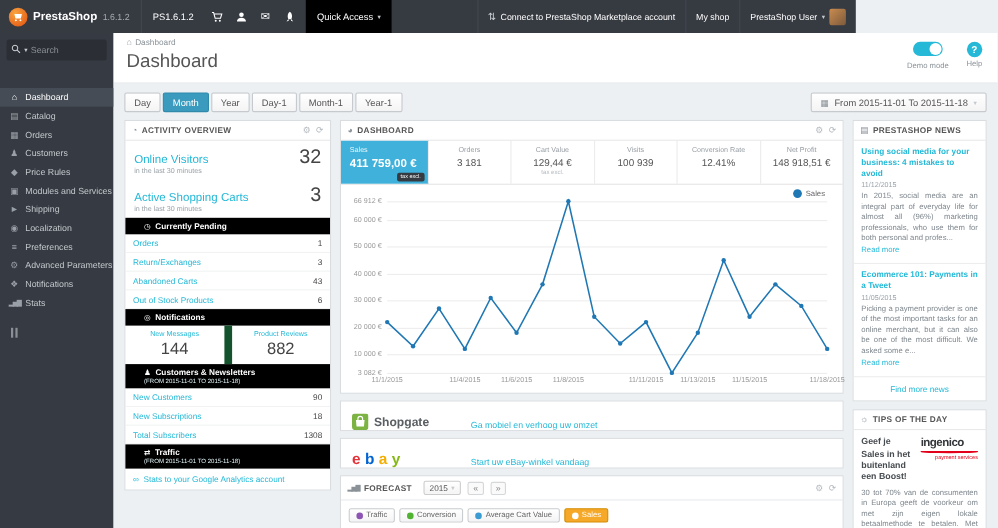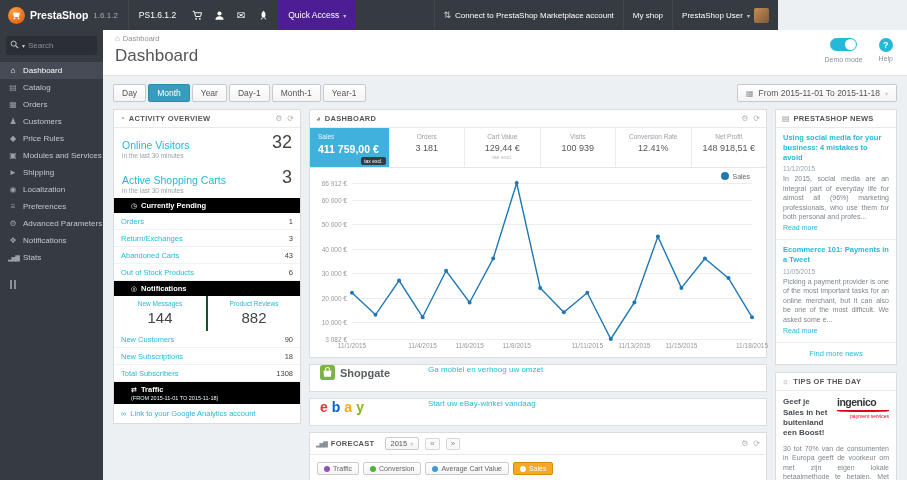--- a/index.html
+++ b/index.html
@@ -11,30 +11,30 @@
   
   .topbar{position:absolute;top:0;left:0;width:778px;height:30px;background:#363a41;color:#fff;display:flex;align-items:stretch;z-index:30}
   .tb-left,.tb-right{display:flex;align-items:center}
   .tb-right{margin-left:auto}
   .brand{display:flex;align-items:center;gap:5px;padding:0 10px 0 8px}
   .logo{width:17px;height:17px;border-radius:50%;background:radial-gradient(circle at 35% 30%,#f9a43f,#e1500f);display:flex;align-items:center;justify-content:center;flex:none}
   .brand-name{font-size:10.5px;font-weight:bold;color:#fff}
   .brand-ver{font-size:8px;color:#a6abb1}
   .shop-name{height:30px;display:flex;align-items:center;padding:0 10px;font-size:8.5px;color:#fff;border-left:1px solid #43474e}
   .tb-icon{width:22px;height:30px;display:flex;align-items:center;justify-content:center;color:#fff;font-size:10px;cursor:pointer}
-  .quick-access{display:flex;align-items:center;gap:4px;height:30px;padding:0 10px;font-size:8.5px;color:#fff;background:#4c1d95;margin-left:4px}
+  .quick-access{display:flex;align-items:center;gap:4px;height:30px;padding:0 10px;font-size:8.5px;color:#fff;background:#000000;margin-left:4px}
   .caret{font-size:6px;color:#c4c9ce}
   .tb-right a{display:flex;align-items:center;gap:4px;height:30px;padding:0 9px;font-size:8px;color:#fff}
   .tb-right .sep{border-left:1px solid #43474e}
   .avatar{width:15px;height:15px;border-radius:2px;background:linear-gradient(135deg,#c98c4f,#7d5a3c);flex:none}
   .tb-ic{font-size:9px;color:#cfd4d8}
 
   
   .sidebar{position:absolute;top:30px;left:0;width:103px;bottom:0;background:#363a42;z-index:20}
-  .side-search{margin:6px 6px 7px;background:#2b2e34;border-radius:2px;height:19px;display:flex;align-items:center;padding:0 4px;gap:3px}
+  .side-search{margin:6px 6px 25px;background:#2b2e34;border-radius:2px;height:19px;display:flex;align-items:center;padding:0 4px;gap:3px}
   .side-search input{background:transparent;border:none;outline:none;color:#cfd3d7;font-size:8px;width:52px;font-family:inherit}
   .side-search input::placeholder{color:#8a9096}
   .menu{display:block}
   .mi{display:flex;align-items:center;gap:5px;height:17px;padding:0 8px;color:#c3c8cd;font-size:8px;white-space:nowrap;overflow:hidden}
   .mi .mi-ic{width:10px;text-align:center;font-size:8px;color:#9aa0a7;flex:none}
   .mi.active{background:#454c55;color:#fff}
   .mi.active .mi-ic{color:#fff}
   .collapse-btn{margin:14px 0 0 10px;display:flex;gap:2px;cursor:pointer}
   .collapse-btn i{display:block;width:2px;height:9px;background:#8a9096}
 
@@ -75,21 +75,21 @@
   .metric .num{font-size:18px;color:#444;line-height:1}
   .metric-sub{font-size:6.5px;color:#9aa2a8;padding:1px 8px 4px}
   .sec-bar{background:#000000;color:#fff;padding:3px 17px;font-size:7.5px;font-weight:bold;display:flex;flex-direction:column;gap:1px}
   .sec-line{display:flex;align-items:center;gap:4px}
   .sec-ic{font-size:7px}
   .sec-sub{font-size:5.5px;font-weight:normal;color:#e4f7fb}
   .krow{display:flex;justify-content:space-between;padding:3.5px 7px;border-bottom:1px solid #f1f2f3;font-size:7.5px}
   .krow .lbl{color:#25b9d7}
   .krow .val{color:#444}
   .ncols{display:flex}
-  .ncol{flex:1;text-align:center;padding:4px 2px 5px;border-right:2px solid #14532d;cursor:pointer}
+  .ncol{flex:1;text-align:center;padding:4px 2px 5px;border-right:7px solid #14532d;cursor:pointer}
   .ncol:last-child{border-right:none}
   .ncol .nl{color:#25b9d7;font-size:6.5px}
   .ncol .nv{color:#444;font-size:15px;margin-top:2px}
   .ga-link{display:flex;align-items:center;gap:4px;padding:5px 7px;color:#25b9d7;font-size:7.5px}
 
   
   .kpis{display:flex;border-bottom:1px solid #e5e5e5}
   .kpi{flex:1;padding:5px 4px 7px;text-align:center;border-right:1px solid #ececec;position:relative;cursor:pointer;min-width:0}
   .kpi:last-child{border-right:none}
   .kpi .kl{font-size:6.5px;color:#9aa0a6;white-space:nowrap}
@@ -105,21 +105,21 @@
   .chart-flex{display:flex}
   .y-axis{width:42px;position:relative;height:156px;flex:none}
   .y-tick{position:absolute;right:5px;transform:translateY(-50%);font-size:6.5px;color:#999;white-space:nowrap}
   .plot{position:relative;width:400px;height:156px}
   .plot svg{position:absolute;left:0;top:0;overflow:visible}
   .gridline{position:absolute;left:0;right:0;height:1px;background:#ededed}
   .x-axis{position:relative;height:11px;margin:3px 0 0 42px;width:400px}
   .x-tick{position:absolute;top:0;transform:translateX(-50%);font-size:6.5px;color:#999;white-space:nowrap}
 
   
-  .mod{display:flex;align-items:flex-start;height:28px;padding:0 10px;gap:10px}
+  .mod{display:flex;align-items:flex-end;height:28px;padding:0 10px;gap:10px}
   .mod-logo{display:flex;align-items:center;gap:5px;width:98px;flex:none}
   .sg-name{font-size:11px;font-weight:bold;color:#5a5f63}
   .mod-link{color:#25b9d7;font-size:8px}
   .ebay{font-size:14px;font-weight:bold;letter-spacing:-1px}
 
   
   .ysel{display:flex;align-items:center;gap:3px;border:1px solid #ccc;background:linear-gradient(#fff,#f4f4f4);font-size:7.5px;color:#555;padding:1px 5px;border-radius:2px;margin-left:6px;cursor:pointer}
   .nav-btn{border:1px solid #d5d8da;background:#fafafa;color:#888;font-size:8px;line-height:1;padding:1px 4px;border-radius:2px;margin-left:2px;cursor:pointer}
   .toggles{display:flex;gap:4px;padding:7px 7px 9px}
   .toggle{display:flex;align-items:center;gap:3px;border:1px solid #c9cdd0;background:linear-gradient(#fff,#f4f4f4);font-size:7px;color:#666;padding:2px 6px;border-radius:2px;cursor:pointer;font-family:inherit}
@@ -360,20 +360,27 @@
           <a class="ncol">
             <div class="nl">New Messages</div>
             <div class="nv">144</div>
           </a>
           <a class="ncol">
             <div class="nl">Product Reviews</div>
             <div class="nv">882</div>
           </a>
         </div>
 
+        <div class="sec-bar">
+          <div class="sec-line">
+              <span class="sec-ic">♟</span>
+              <span>Customers &amp; Newsletters</span>
+            </div>
+          <div class="sec-sub">(FROM 2015-11-01 TO 2015-11-18)</div>
+        </div>
         <a class="krow">
             <span class="lbl">New Customers</span>
             <span class="val">90</span>
           </a>
         <a class="krow">
             <span class="lbl">New Subscriptions</span>
             <span class="val">18</span>
           </a>
         <a class="krow">
             <span class="lbl">Total Subscribers</span>
@@ -382,21 +389,21 @@
 
         <div class="sec-bar">
           <div class="sec-line">
               <span class="sec-ic">⇄</span>
               <span>Traffic</span>
             </div>
           <div class="sec-sub">(FROM 2015-11-01 TO 2015-11-18)</div>
         </div>
         <a class="ga-link">
           <span>∞</span>
-          <span>Link to your Google Analytics account</span>
+          <span>Stats to your Google Analytics account</span>
         </a>
       </section>
 
       <section class="col-center">
 
         <div class="panel">
           <div class="p-head">
             <span class="p-ic">◕</span>
             <span class="p-title">DASHBOARD</span>
             <span class="p-tools">

